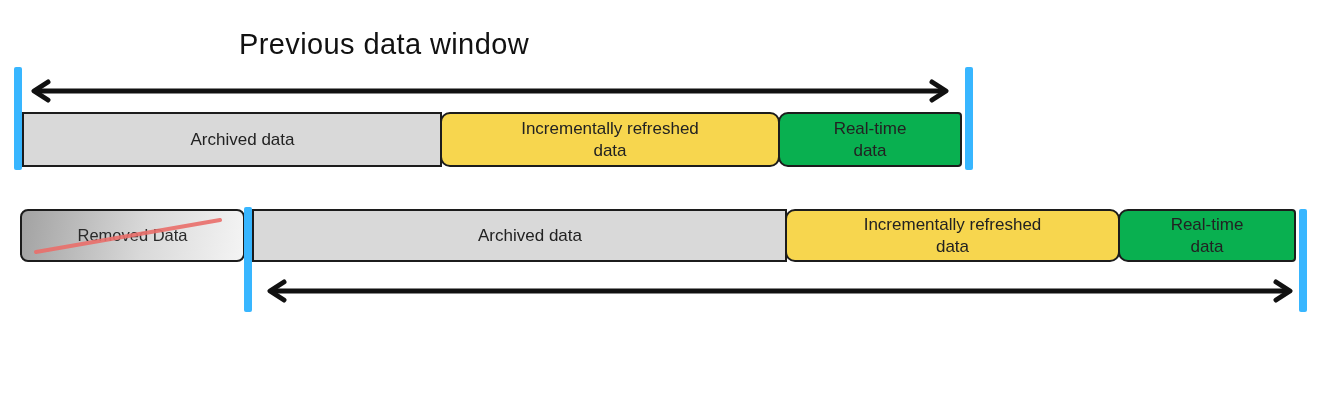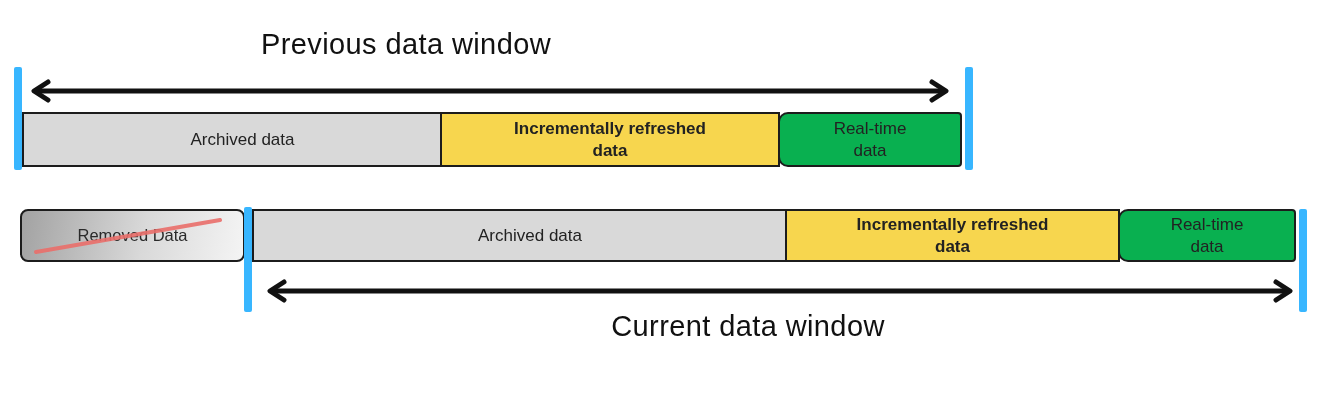--- a/index.html
+++ b/index.html
@@ -13,21 +13,21 @@
   }
   .title{
     position:absolute;
     width:480px;
     text-align:center;
     font-size:29px;
     letter-spacing:.4px;
     color:#111111;
     white-space:nowrap;
   }
-  .title-prev{left:166px;top:28px;}
+  .title-prev{left:144px;top:28px;}
   .title-curr{left:508px;top:310px;}
 
   .tick{
     position:absolute;
     width:8px;
     background:var(--marker_blue,#38b6ff);
     border-radius:2px;
   }
   .tick-prev-left{left:14px;top:67px;height:103px;}
   .tick-prev-right{left:965px;top:67px;height:103px;}
@@ -58,21 +58,21 @@
     align-items:center;
     justify-content:center;
     border:2px solid #1c1c1c;
     font-size:17px;
     line-height:1.25;
     text-align:center;
     color:#222222;
     white-space:pre-line;
   }
   .seg-gray{background:var(--segment_gray,#d9d9d9);padding-left:21px;}
-  .seg-yellow{background:var(--segment_yellow,#f7d64e);border-radius:0;position:relative;z-index:2;font-weight:bold;}
+  .seg-yellow{background:var(--segment_yellow,#f7d64e);border-radius:10px;position:relative;z-index:2;}
   .seg-green{background:var(--segment_green,#09b050);border-radius:10px 4px 4px 10px;position:relative;z-index:1;}
 
   .seg-removed{
     position:absolute;
     left:20px;top:209px;
     width:225px;height:53px;
     box-sizing:border-box;
     border:2px solid #1c1c1c;
     border-radius:8px;
     background:linear-gradient(100deg,var(--removed_gradient_dark,#a2a2a2) 0%,#d9d9d9 55%,var(--removed_gradient_light,#f4f4f4) 100%);
@@ -140,15 +140,14 @@
 data</span>
     </div>
   </div>
 
   <svg class="arrow arrow-curr" width="1040" height="24" viewBox="0 0 1040 24">
     <path class="shaft" d="M10 12 H 1030"></path>
     <path class="head" d="M24 3 L 10 12 L 24 21"></path>
     <path class="head" d="M1016 3 L 1030 12 L 1016 21"></path>
   </svg>
 
-  <div class="title title-curr">Current data window</div>
 
 </div>
 
 </body></html>

